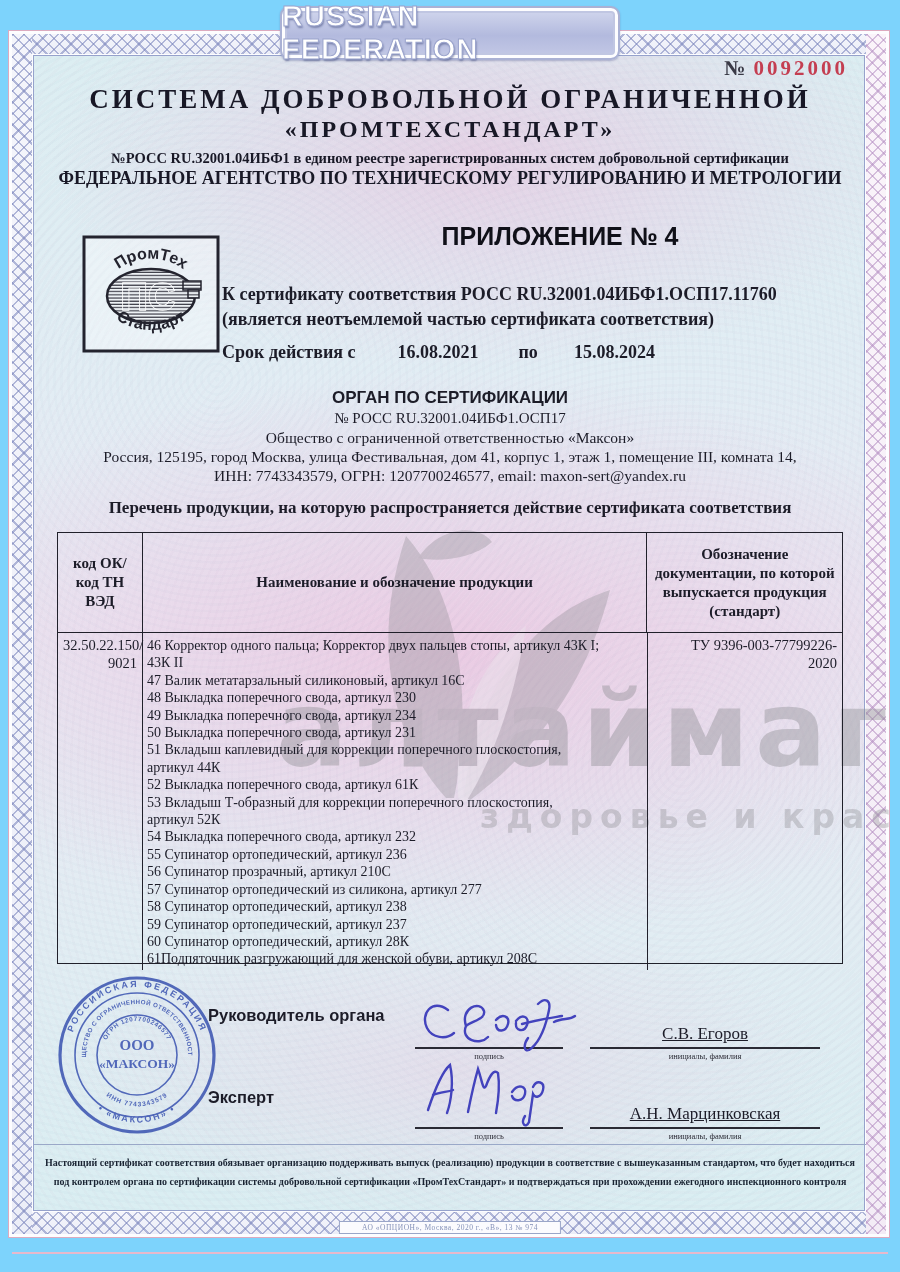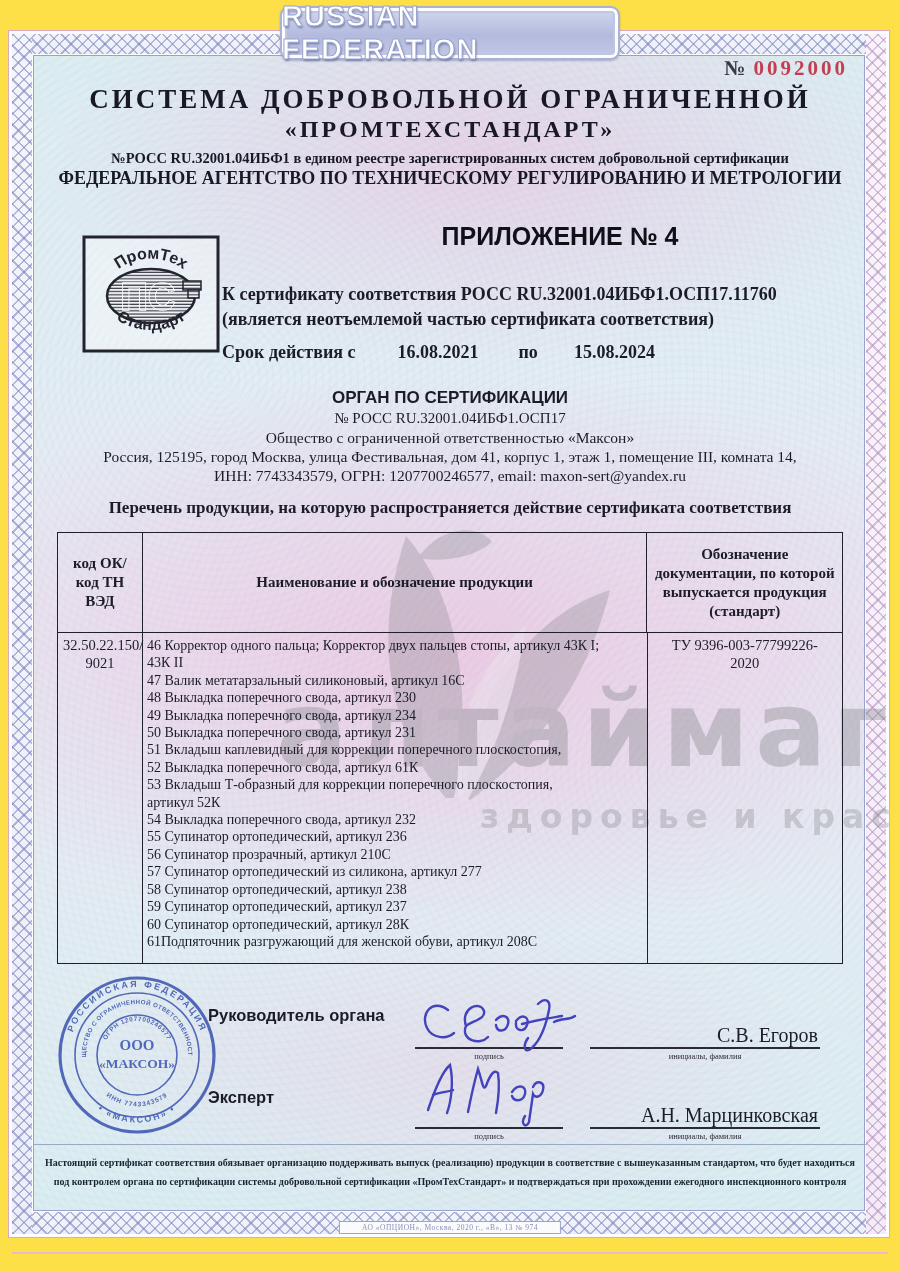--- a/index.html
+++ b/index.html
@@ -1,16 +1,16 @@
 <!DOCTYPE html>
 <html><head>
 <meta charset="utf-8">
 <style>
   html,body{margin:0;padding:0;background:#ffffff;}
-  .page{position:relative;width:900px;height:1272px;background:#fde047;overflow:hidden;
+  .page{position:relative;width:900px;height:1272px;background:#7dd3fc;overflow:hidden;
         font-family:"Liberation Serif",serif;color:#1c1c28;}
 
   
   .frame{position:absolute;left:8px;top:30px;width:882px;height:1208px;
          border:1px solid #dcaabf;background:#fdfdff;box-sizing:border-box;}
   .band{position:absolute;
         background:
           repeating-linear-gradient(135deg, rgba(122,132,188,.55) 0 1.6px, rgba(255,255,255,0) 1.6px 8px),
           repeating-linear-gradient(45deg, rgba(122,132,188,.55) 0 1.6px, rgba(255,255,255,0) 1.6px 8px),
           linear-gradient(#f4f5fb,#eceef8);}
@@ -76,33 +76,33 @@
           border:1.5px solid #20202a;box-sizing:border-box;display:flex;flex-direction:column;}
   .trow{display:flex;flex:0 0 auto;}
   .thead{height:100px;border-bottom:1.5px solid #20202a;box-sizing:border-box;}
   .tbody{flex:1 1 auto;}
   .tc{box-sizing:border-box;padding:2px 5px;}
   .c1{width:85px;border-right:1.5px solid #20202a;}
   .c2{width:506px;border-right:1.5px solid #20202a;}
   .c3{width:195px;}
   .thead .tc{display:flex;align-items:center;justify-content:center;text-align:center;
              font-weight:bold;font-size:15px;line-height:19px;}
-  .tbody .c1,.tbody .c3{text-align:center;font-size:14.5px;line-height:17.5px;padding-top:4px;}
+  .tbody .c1,.tbody .c3{text-align:right;font-size:14.5px;line-height:17.5px;padding-top:4px;}
   .tbody .c2{font-size:14px;line-height:17.4px;padding-top:4px;padding-left:4px;}
 
   
   .watermark{position:absolute;left:268px;top:498px;z-index:2;opacity:.40;pointer-events:none;}
 
   
   .sig-label{font-family:"Liberation Sans",sans-serif;font-weight:bold;font-size:16.5px;z-index:4;text-align:center;}
   .lbl-head{left:208px;top:1006px;}
   .lbl-expert{left:208px;top:1088px;}
   .sig-line{position:absolute;height:1.5px;background:#2a2a34;z-index:4;}
   .cap{position:absolute;font-size:8.5px;color:#2a2a34;text-align:center;z-index:4;}
-  .name{position:absolute;font-size:20px;color:#1c1c28;text-align:right;z-index:4;}
+  .name{position:absolute;font-size:17px;color:#1c1c28;text-align:center;z-index:4;text-decoration:underline;}
   .sig-svg{position:absolute;z-index:5;}
 
   .stamp{position:absolute;left:56px;top:974px;z-index:4;opacity:.85;}
 
   .footer-divider{position:absolute;left:34px;right:34px;top:1144px;height:1px;background:#9aa8c8;z-index:3;}
   .footer-line{left:36px;right:36px;text-align:center;font-weight:bold;font-size:10px;color:#1a2433;z-index:3;}
   .f1{top:1157px;} .f2{top:1176px;}
   .print-info{position:absolute;left:50%;transform:translateX(-50%);top:1221px;z-index:7;
               background:#fbfbfe;border:1px solid #9aa6c8;color:#8априm;
               color:#8592b8;font-size:7.5px;padding:1px 22px;letter-spacing:.5px;white-space:nowrap;}
@@ -194,20 +194,21 @@
         <div>9021</div>
       </div>
       <div class="tc c2">
         <div>46 Корректор одного пальца; Корректор двух пальцев стопы, артикул 43К I;</div>
         <div>43К II</div>
         <div>47 Валик метатарзальный силиконовый, артикул 16С</div>
         <div>48 Выкладка поперечного свода, артикул 230</div>
         <div>49 Выкладка поперечного свода, артикул 234</div>
         <div>50 Выкладка поперечного свода, артикул 231</div>
         <div>51 Вкладыш каплевидный для коррекции поперечного плоскостопия,</div>
+        <div>артикул 44К</div>
         <div>52 Выкладка поперечного свода, артикул 61К</div>
         <div>53 Вкладыш Т-образный для коррекции поперечного плоскостопия,</div>
         <div>артикул 52К</div>
         <div>54 Выкладка поперечного свода, артикул 232</div>
         <div>55 Супинатор ортопедический, артикул 236</div>
         <div>56 Супинатор прозрачный, артикул 210С</div>
         <div>57 Супинатор ортопедический из силикона, артикул 277</div>
         <div>58 Супинатор ортопедический, артикул 238</div>
         <div>59 Супинатор ортопедический, артикул 237</div>
         <div>60 Супинатор ортопедический, артикул 28К</div>

